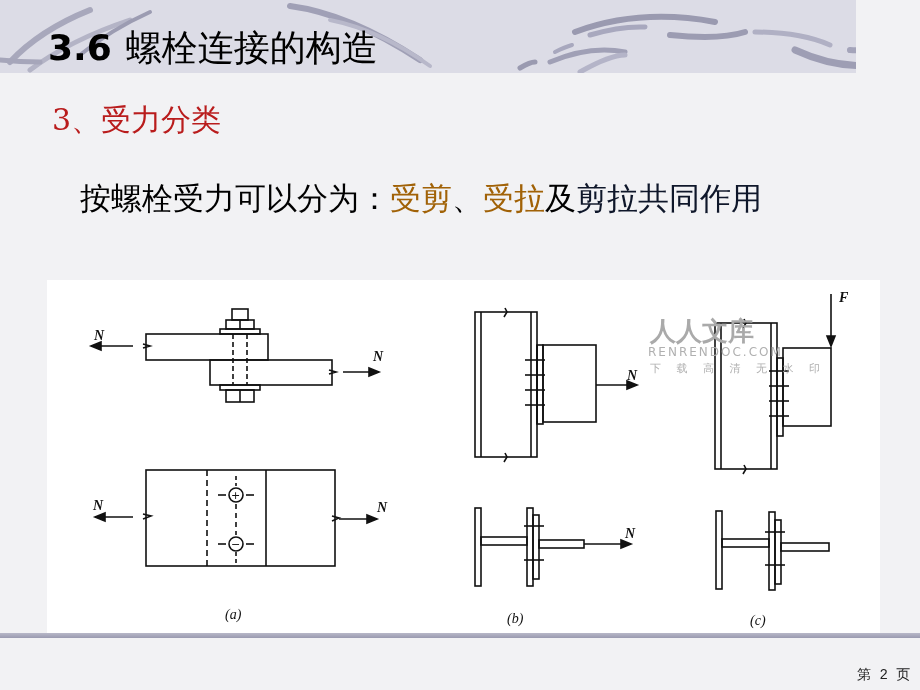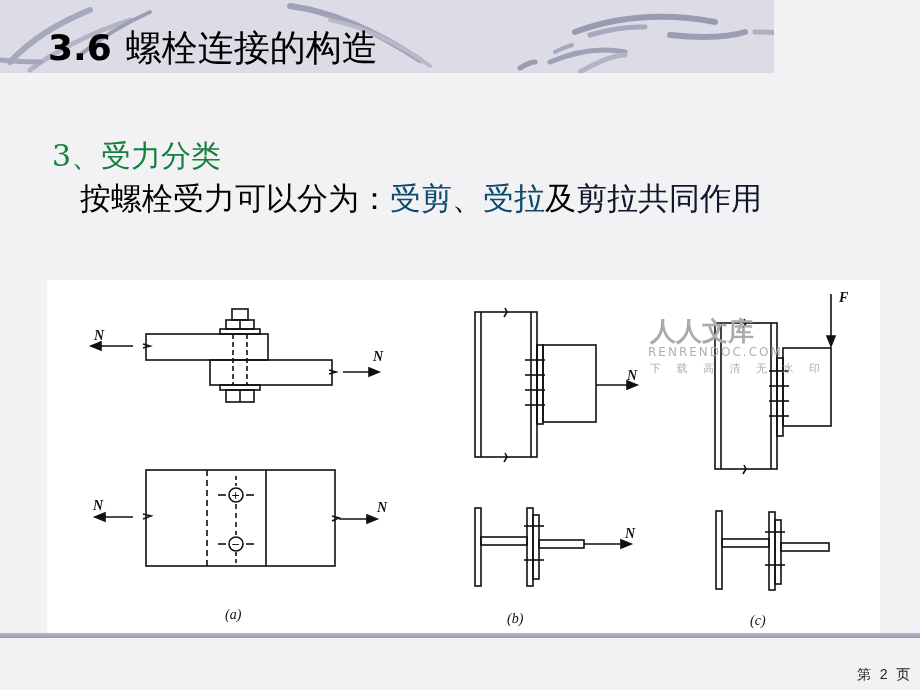--- a/index.html
+++ b/index.html
@@ -2,43 +2,42 @@
 <html><head>
 <meta charset="utf-8">
 <style>
   html, body { margin: 0; padding: 0; }
   body {
     width: 920px; height: 690px; position: relative; overflow: hidden;
     background: #f2f2f4;
     font-family: "DejaVu Sans", "Liberation Sans", sans-serif;
   }
   .header-band {
-    position: absolute; left: 0; top: 0; width: 774px; height: 73px;
+    position: absolute; left: 0; top: 0; width: 856px; height: 73px;
     background: #dcdce6;
     overflow: hidden;
   }
   .header-band svg { position: absolute; left: 0; top: 0; }
   .title {
     position: absolute; left: 48px; top: 24px;
     font-size: 36px; color: #000; white-space: nowrap;
     font-family: "DejaVu Sans", sans-serif;
   }
   .title .num { font-weight: bold; margin-right: 14px; }
   .subtitle {
     position: absolute; left: 52px; top: 100px;
-    font-size: 30px; color: #15803d; white-space: nowrap;
+    font-size: 30px; color: #b91c1c; white-space: nowrap;
     font-family: "DejaVu Serif", serif;
-    margin-top: 36px;
   }
   .body-line {
     position: absolute; left: 80px; top: 178px;
     font-size: 31px; color: #000; white-space: nowrap;
     font-family: "DejaVu Serif", serif;
   }
-  .red { color: #0c4a6e; }
+  .red { color: #a16207; }
   .dark { color: #0f172a; }
   .panel {
     position: absolute; left: 47px; top: 280px; width: 833px; height: 356px;
     background: #ffffff;
   }
   .bottom-bar {
     position: absolute; left: 0; top: 633px; width: 920px; height: 5px;
     background: linear-gradient(to bottom, #b8b8c8, #9a9ab0);
   }
   .page-num {

